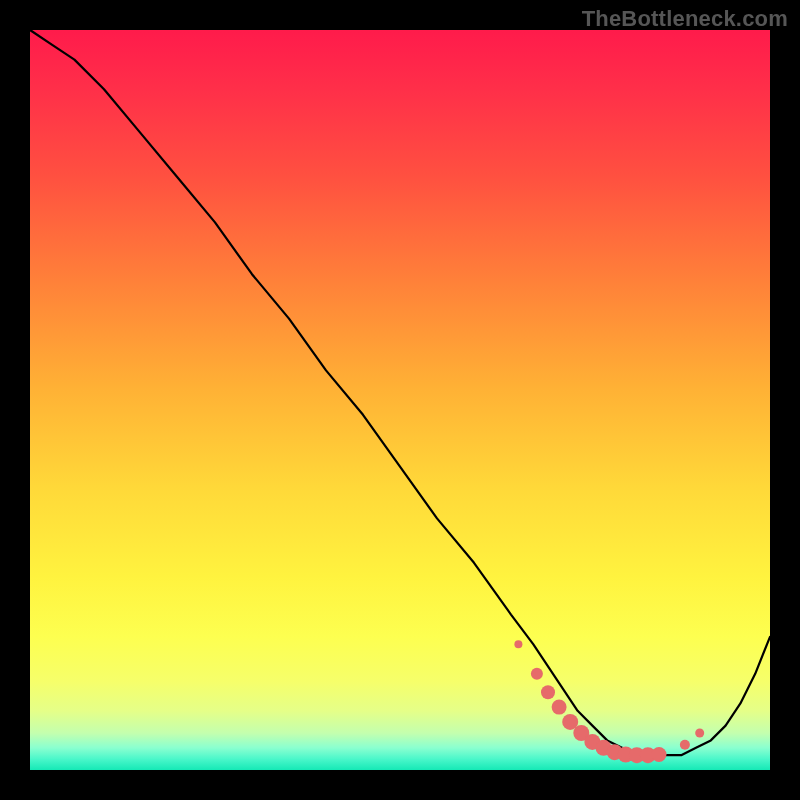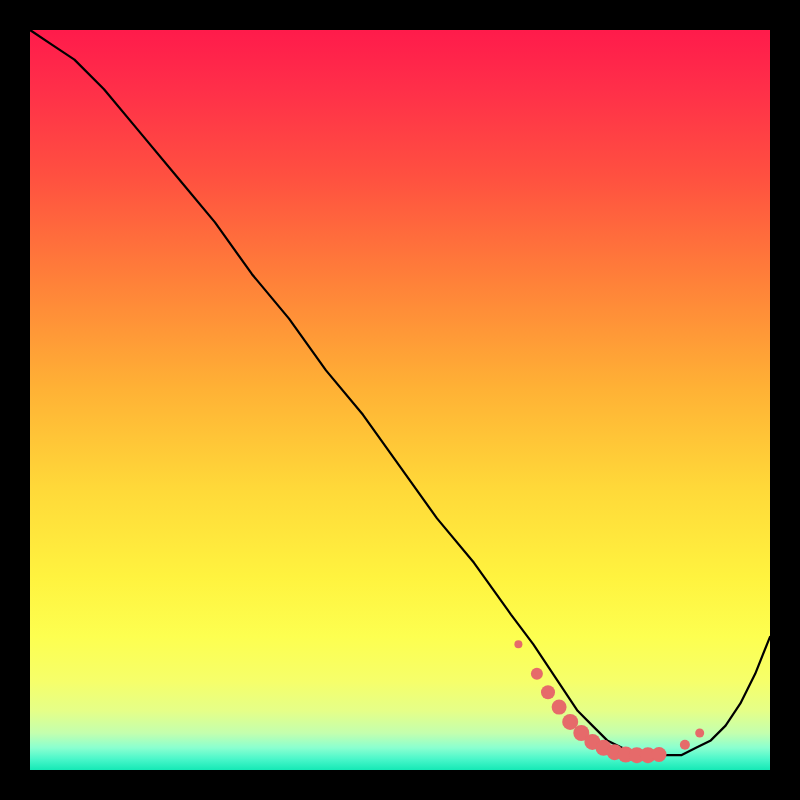--- a/index.html
+++ b/index.html
@@ -58,20 +58,21 @@
   }
   .marker {
     fill: #e66a6a;
     stroke: none;
   }
 </style>
 </head>
 <body>
 <div class="frame">
 
+  <div class="attribution">TheBottleneck.com</div>
 
   <div class="plot-area">
     <svg class="curve" viewBox="0 0 740 740" preserveAspectRatio="none">
       <path id="curve-path" class="line-path" d="M0.0 0.0 L22.2 14.8 L44.4 29.6 L74.0 59.2 L111.0 103.6 L148.0 148.0 L185.0 192.4 L222.0 244.2 L259.0 288.6 L296.0 340.4 L333.0 384.8 L370.0 436.6 L407.0 488.4 L444.0 532.8 L481.0 584.6 L503.2 614.2 L518.0 636.4 L532.8 658.6 L547.6 680.8 L562.4 695.6 L577.2 710.4 L592.0 717.8 L606.8 725.2 L621.6 725.2 L636.4 725.2 L651.2 725.2 L666.0 717.8 L680.8 710.4 L695.6 695.6 L710.4 673.4 L725.2 643.8 L740.0 606.8"></path>
       <g id="marker-group">
           <circle cx="488.4" cy="614.2" r="4.0" class="marker"></circle>
           <circle cx="506.9" cy="643.8" r="6.0" class="marker"></circle>
           <circle cx="518.0" cy="662.3" r="7.0" class="marker"></circle>
           <circle cx="529.1" cy="677.1" r="7.5" class="marker"></circle>
           <circle cx="540.2" cy="691.9" r="8.0" class="marker"></circle>

